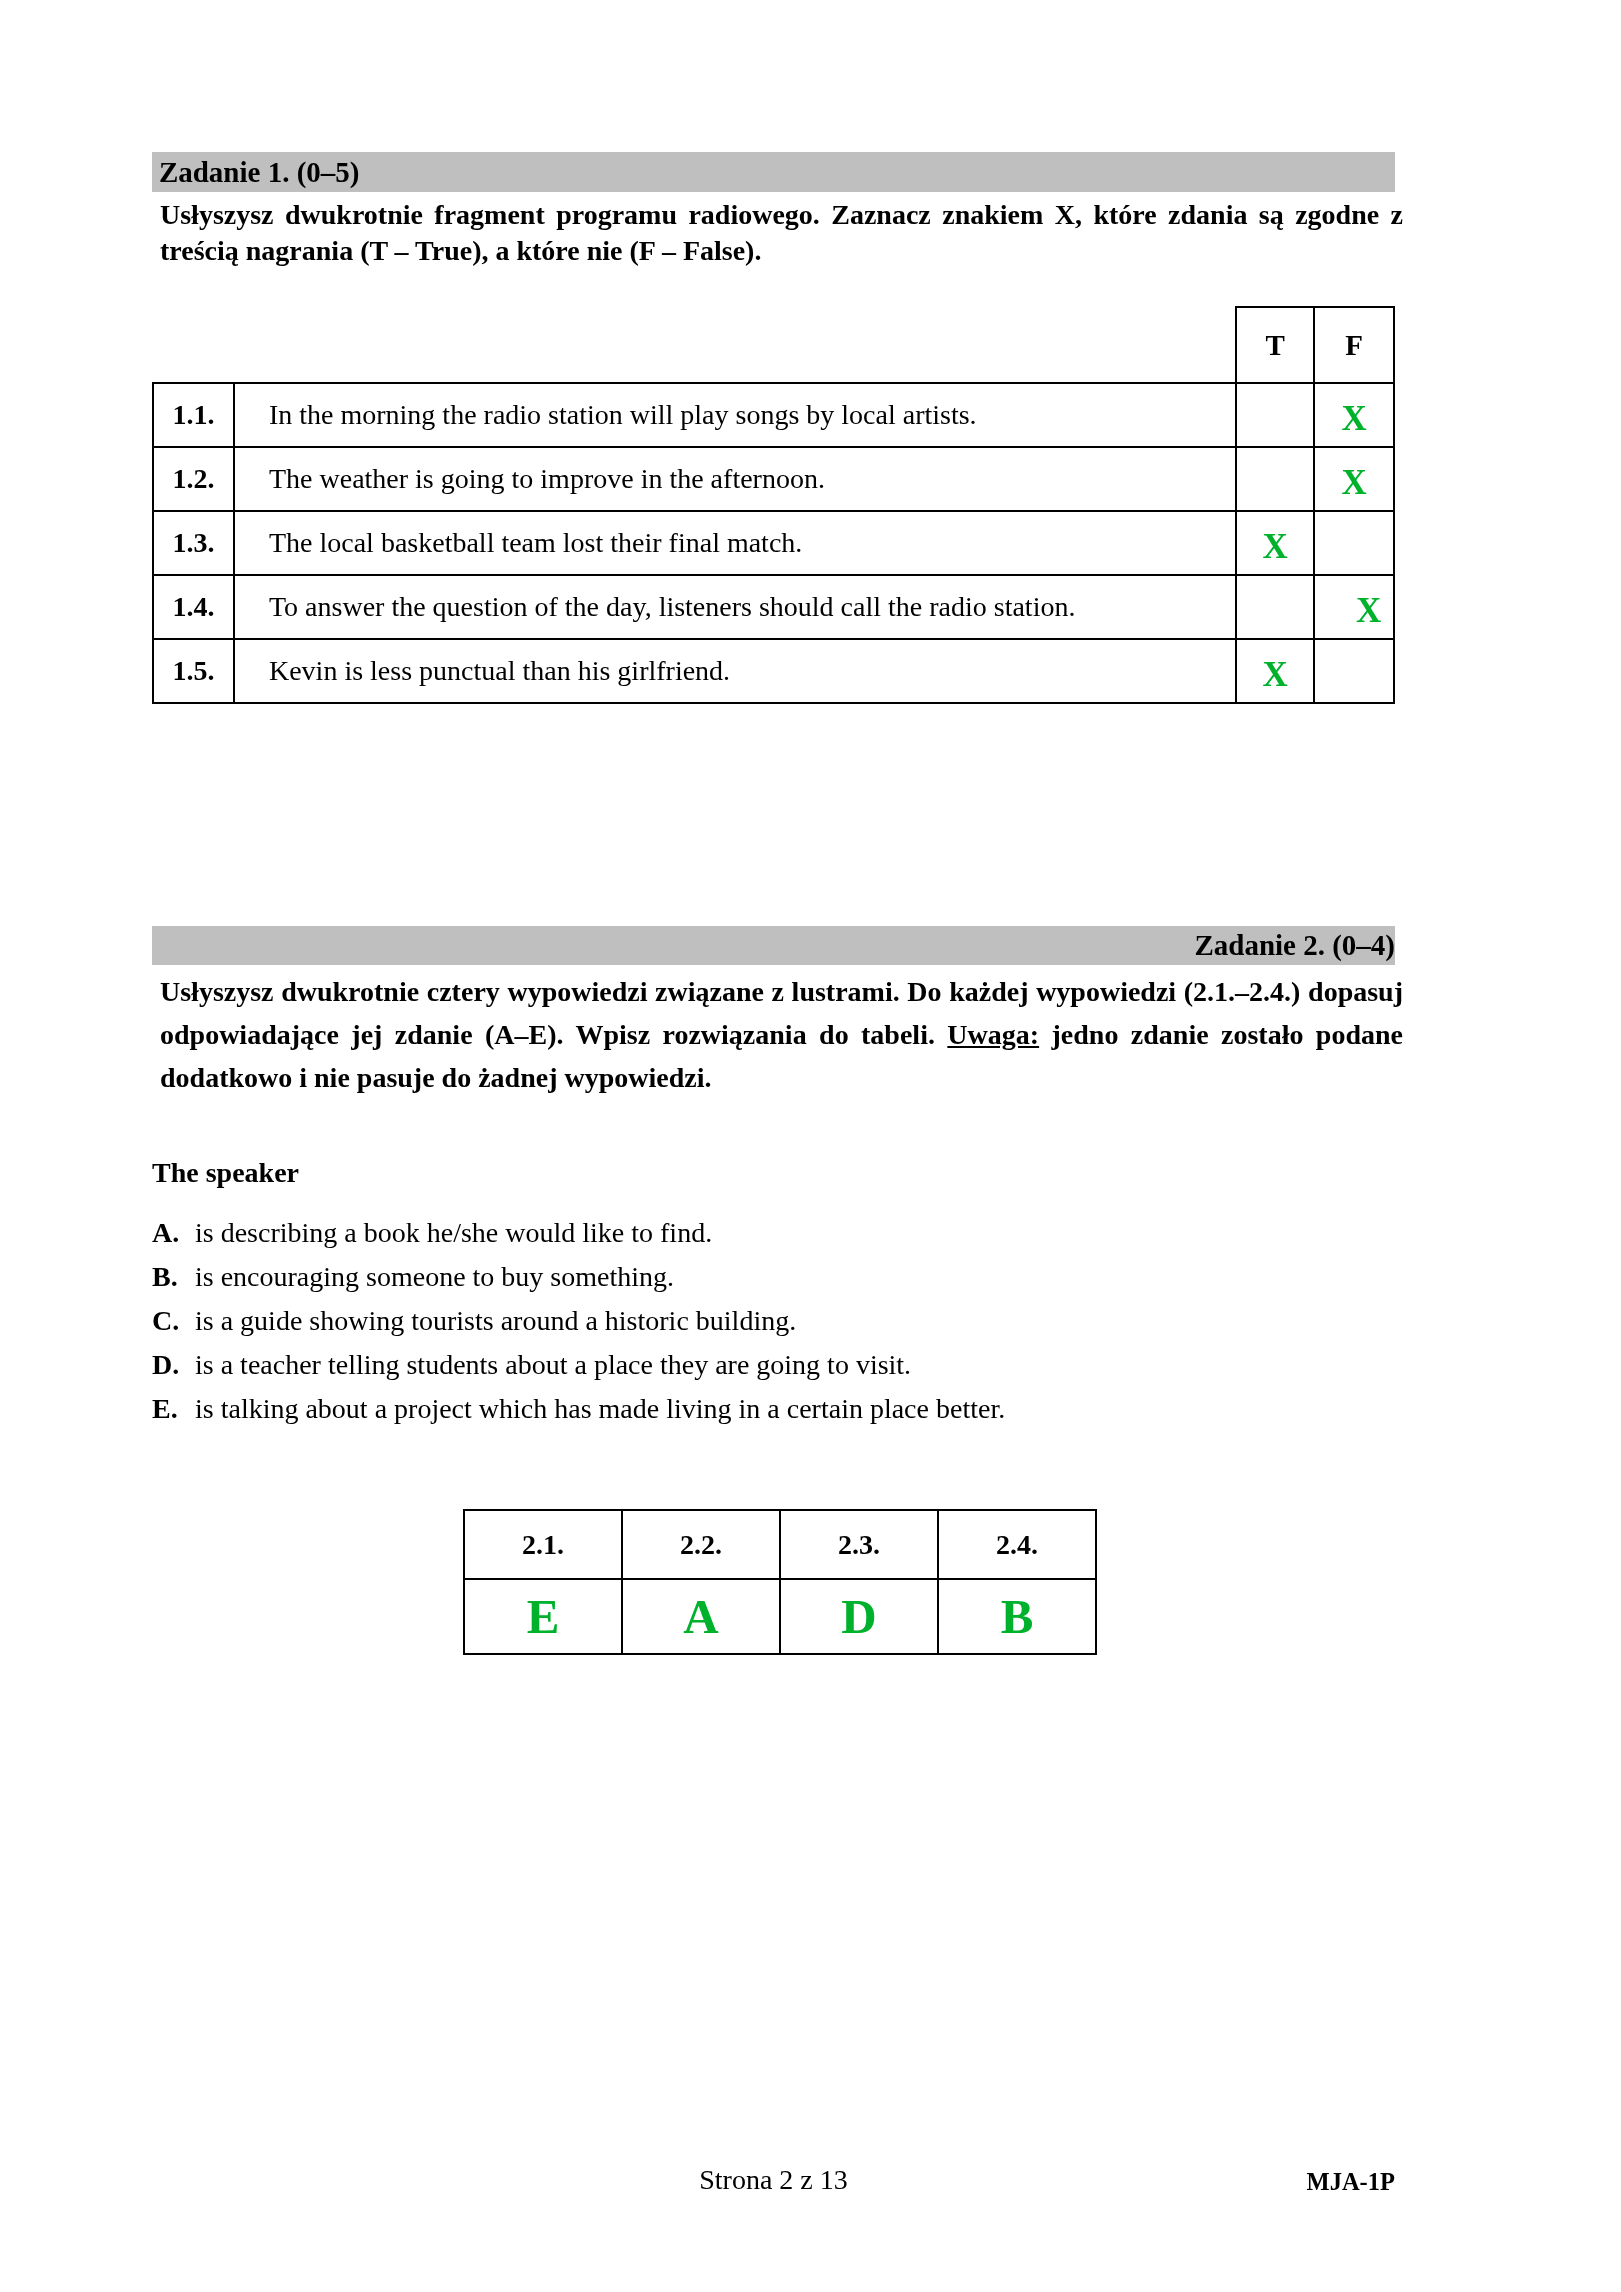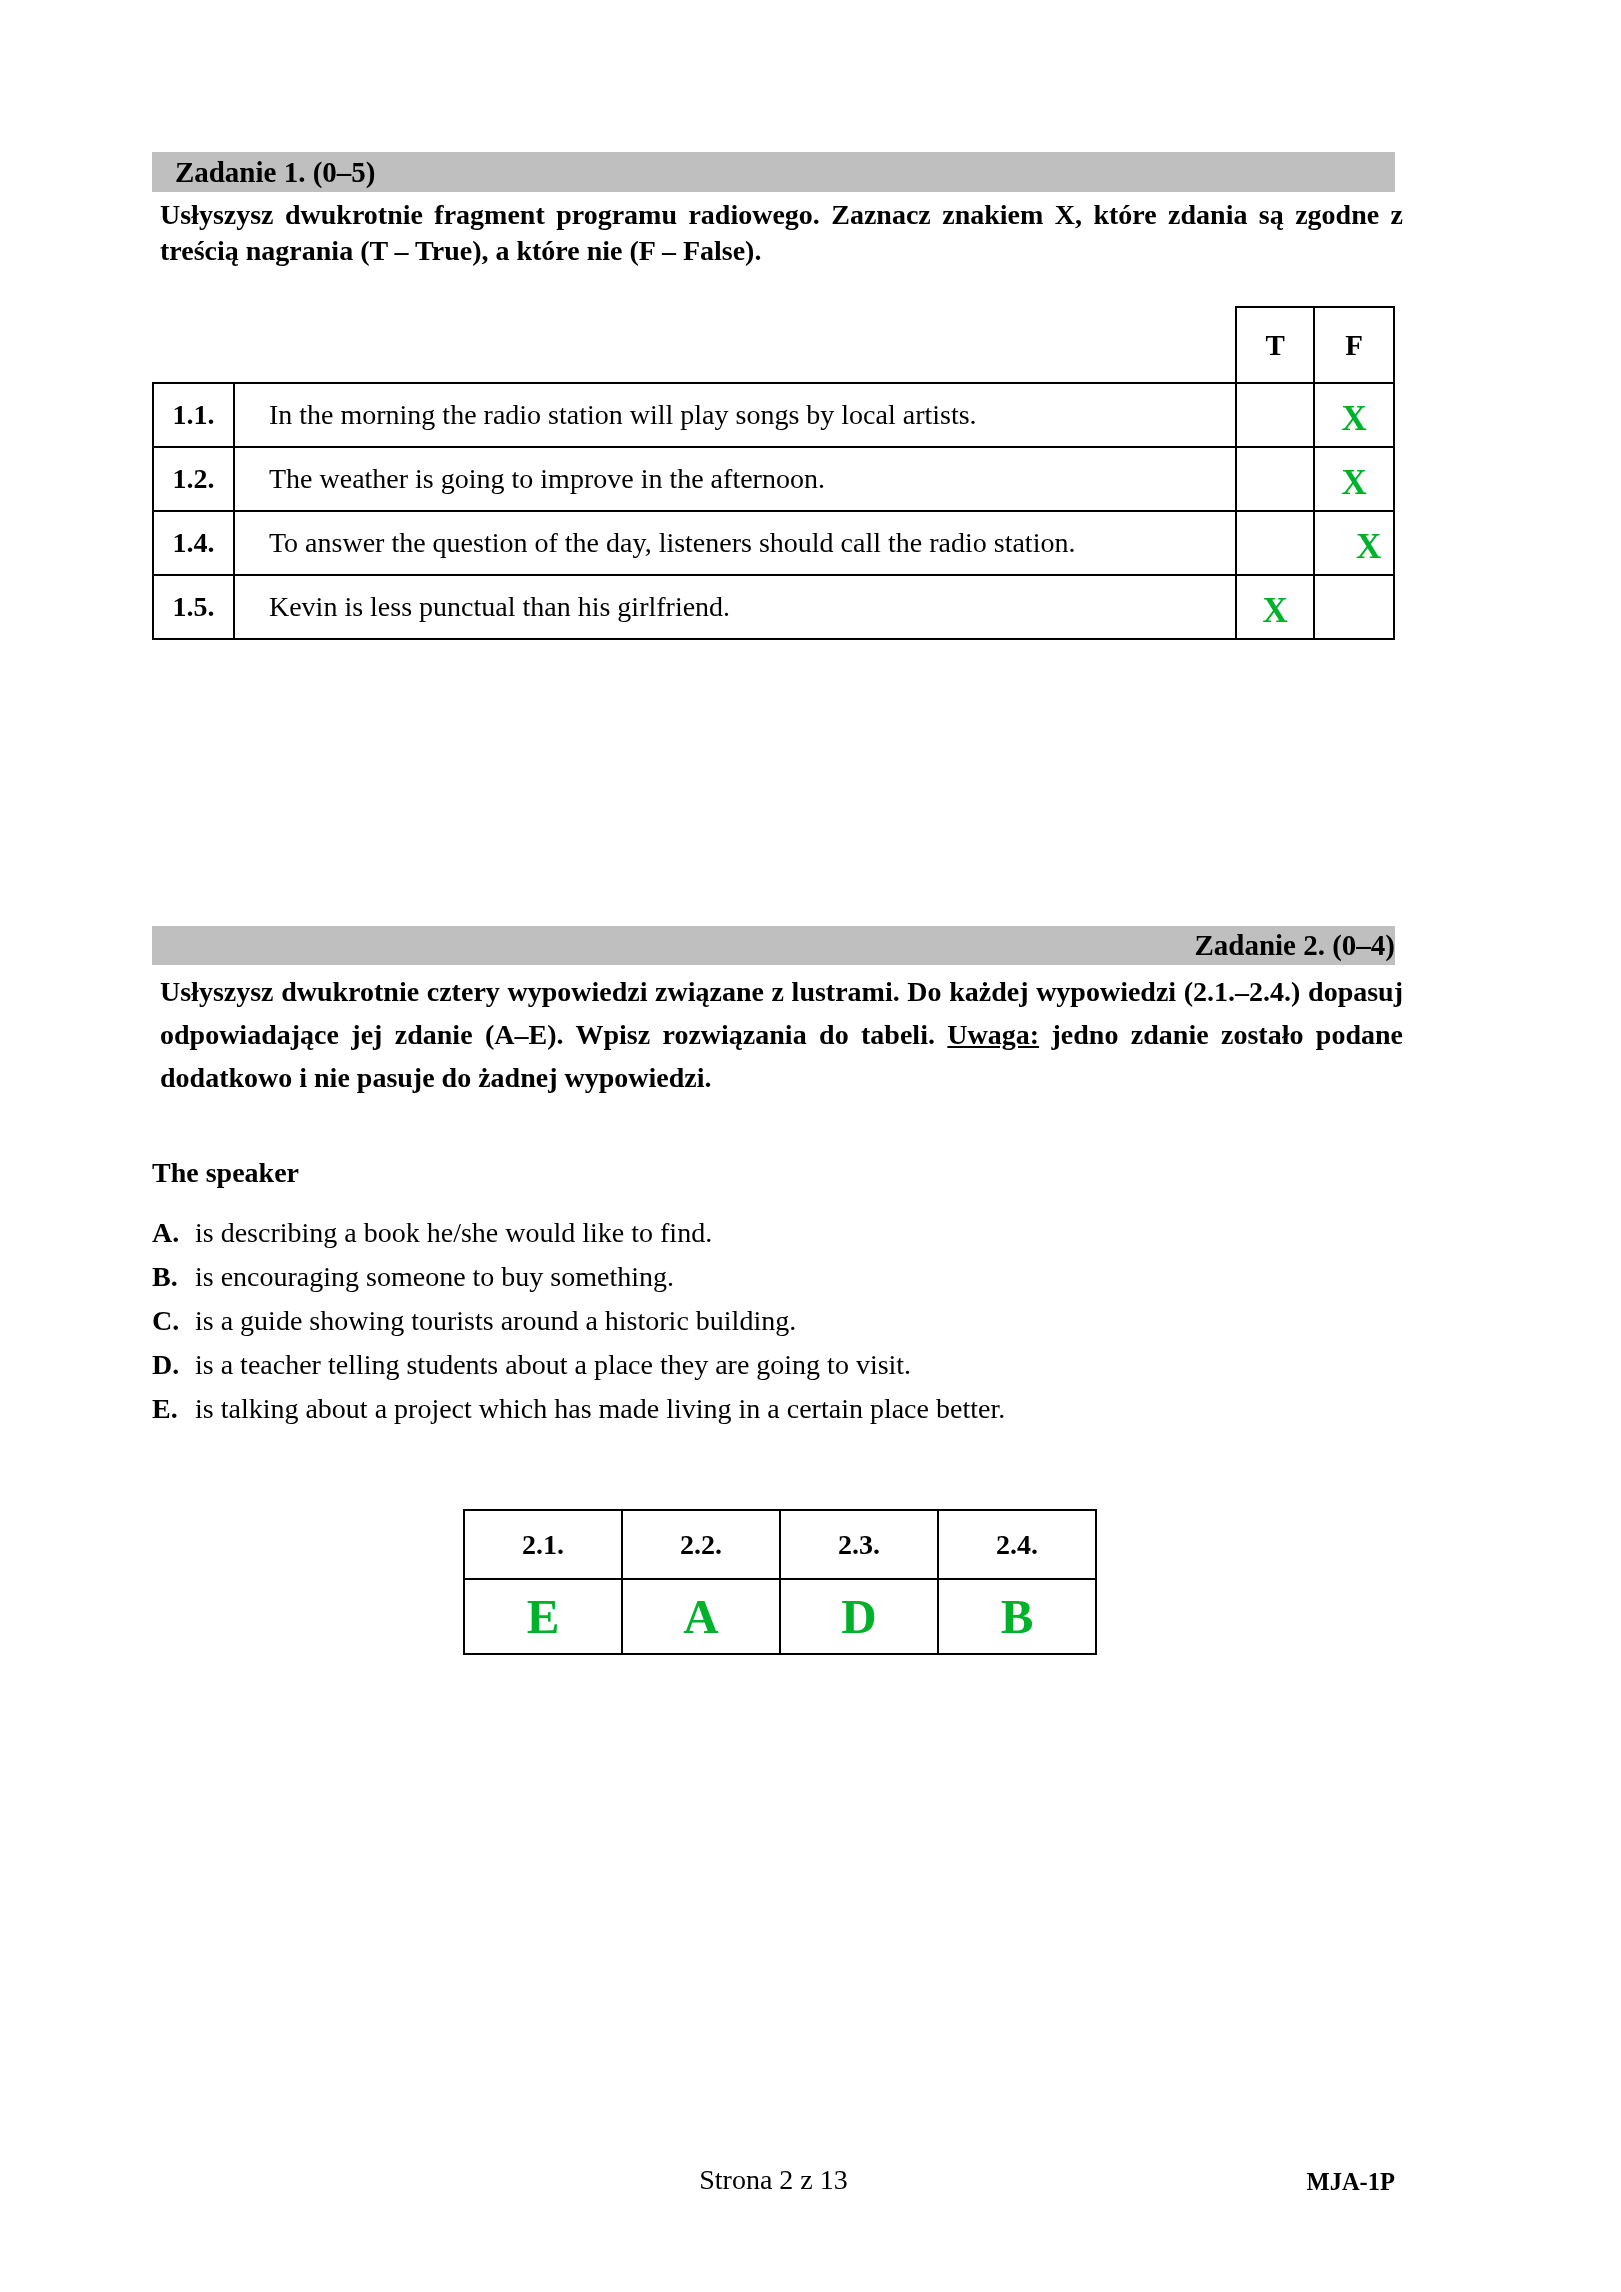--- a/index.html
+++ b/index.html
@@ -3,21 +3,21 @@
 <meta charset="utf-8">
 <style>
   * { margin:0; padding:0; box-sizing:border-box; }
   html,body { background:#ffffff; }
   body { font-family:"Liberation Serif","DejaVu Serif",serif; color:#000; }
   .page { position:relative; width:1621px; height:2293px; background:#fff; overflow:hidden; }
   .content { position:absolute; left:152px; width:1243px; }
 
   
   .task-bar { position:absolute; left:0; width:100%; background:#BFBFBF; }
-  .task-bar.bar1 { top:152px; height:40px;padding-left:16px; }
+  .task-bar.bar1 { top:152px; height:40px; }
   .task-bar.bar2 { top:926px; height:39px; }
   .task-bar .bar-title { font-weight:bold; font-size:29px; line-height:40px; padding-left:6.9px; }
   .task-bar.bar2 .bar-title { line-height:39px;text-align:right; }
 
   
   .instr { position:absolute; left:8px; width:100%; font-weight:bold; font-size:28px; text-align:justify; }
   .instr.t1 { top:197px; line-height:36px; }
   .instr.t2 { top:970px; line-height:43px; }
   .uwaga { text-decoration:underline; }
 
@@ -85,20 +85,26 @@
         <td class="mark-cell"><span class="mark"></span></td>
         <td class="mark-cell"><span class="mark">X</span></td>
       </tr>
       <tr class="data-row">
         <td class="num-cell">1.2.</td>
         <td class="stmt-cell">The weather is going to improve in the afternoon.</td>
         <td class="mark-cell"><span class="mark"></span></td>
         <td class="mark-cell"><span class="mark">X</span></td>
       </tr>
       <tr class="data-row">
+        <td class="num-cell">1.3.</td>
+        <td class="stmt-cell">The local basketball team lost their final match.</td>
+        <td class="mark-cell"><span class="mark">X</span></td>
+        <td class="mark-cell"><span class="mark"></span></td>
+      </tr>
+      <tr class="data-row">
         <td class="num-cell">1.4.</td>
         <td class="stmt-cell">To answer the question of the day, listeners should call the radio station.</td>
         <td class="mark-cell"><span class="mark"></span></td>
         <td class="mark-cell"><span class="mark shift-right">X</span></td>
       </tr>
       <tr class="data-row">
         <td class="num-cell">1.5.</td>
         <td class="stmt-cell">Kevin is less punctual than his girlfriend.</td>
         <td class="mark-cell"><span class="mark">X</span></td>
         <td class="mark-cell"><span class="mark"></span></td>

